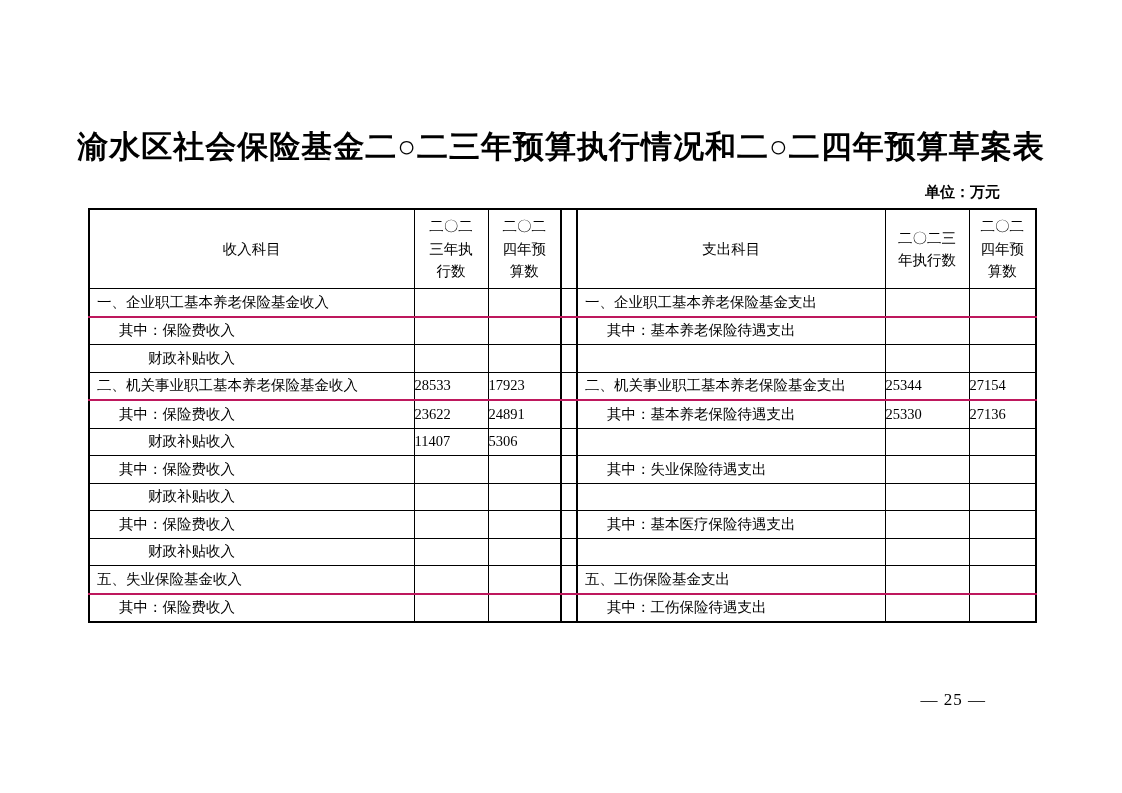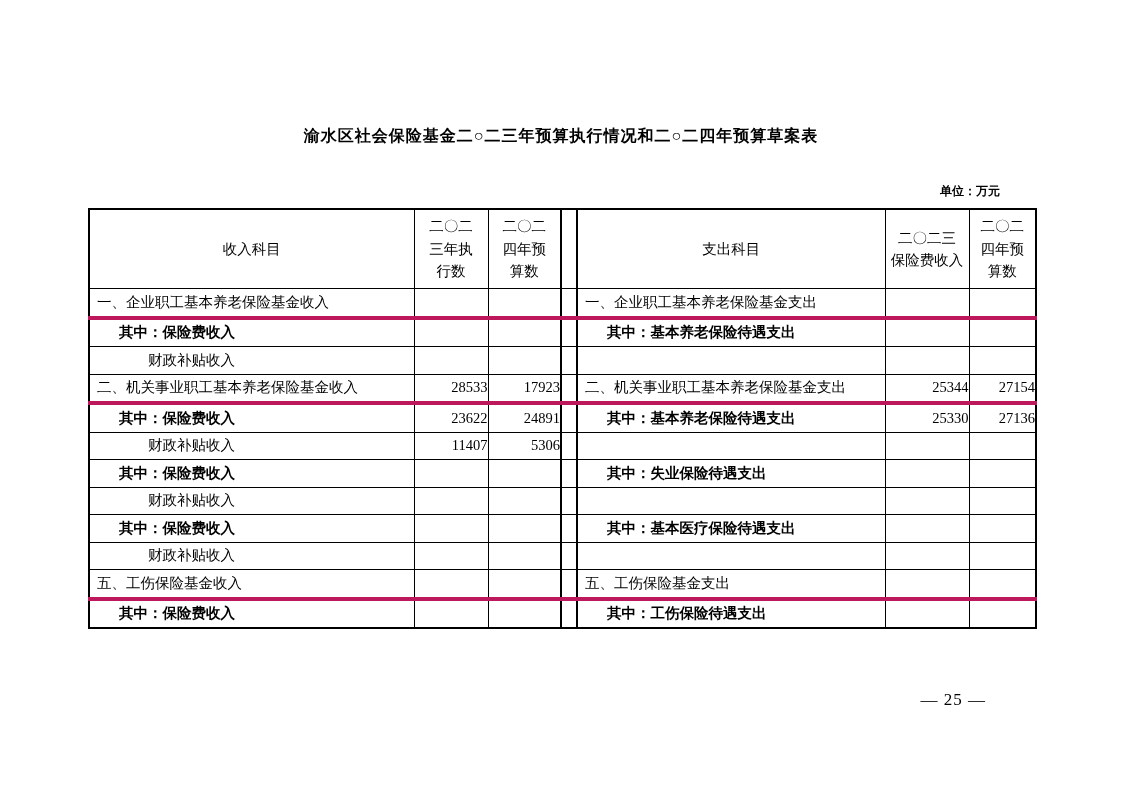--- a/index.html
+++ b/index.html
@@ -13,29 +13,29 @@
     overflow: hidden;
   }
   .doc-title {
     position: absolute;
     top: 126px;
     left: 0;
     width: 100%;
     text-align: center;
     font-family: "Liberation Sans", sans-serif;
     font-weight: bold;
-    font-size: 16px;
+    font-size: 31px;
     letter-spacing: 1px;
     white-space: nowrap;
   }
   .unit-label {
     position: absolute;
     top: 183px;
     right: 122px;
-    font-size: 12px;
+    font-size: 15px;
     font-weight: bold;
   }
   table.budget-table {
     position: absolute;
     top: 208px;
     left: 88px;
     width: 947px;
     border-collapse: collapse;
     table-layout: fixed;
     border: 2px solid #000;
@@ -54,24 +54,24 @@
     white-space: pre-line;
     line-height: 1.55;
   }
   .budget-table td {
     height: 26.5px;
     font-size: 14.5px;
     vertical-align: middle;
   }
   .budget-table td.lbl { text-align: left; white-space: nowrap; }
   .budget-table td.lvl0 { padding-left: 7px; }
-  .budget-table td.lvl1 { padding-left: 29px; font-weight: bold; }
+  .budget-table td.lvl1 { padding-left: 29px; }
   .budget-table td.lvl2 { padding-left: 58px; margin-left: 48px; }
-  .budget-table td.num { text-align: right; }
-  .budget-table tr.major td { border-bottom: 4px solid #be185d; }
+  .budget-table td.num { text-align: left; }
+  .budget-table tr.major td { border-bottom: 2px solid #be185d; }
   .budget-table .spacer { border-left: 2px solid #000; border-right: 2px solid #000; }
   .page-number {
     position: absolute;
     top: 690px;
     right: 136px;
     font-size: 17px;
     letter-spacing: 1px;
     white-space: pre;
   }
 </style>
@@ -99,21 +99,21 @@
         <th>收入科目</th>
         <th>二〇二
 三年执
 行数</th>
         <th>二〇二
 四年预
 算数</th>
         <th class="spacer"></th>
         <th>支出科目</th>
         <th>二〇二三
-保险费收入</th>
+年执行数</th>
         <th>二〇二
 四年预
 算数</th>
       </tr>
     </thead>
     <tbody>
         <tr class="major">
           <td class="lbl lvl0">一、企业职工基本养老保险基金收入</td>
           <td class="num"></td>
           <td class="num"></td>
@@ -197,21 +197,21 @@
         <tr>
           <td class="lbl lvl2">财政补贴收入</td>
           <td class="num"></td>
           <td class="num"></td>
           <td class="spacer"></td>
           <td class="lbl lvl0"></td>
           <td class="num"></td>
           <td class="num"></td>
         </tr>
         <tr class="major">
-          <td class="lbl lvl0">五、工伤保险基金收入</td>
+          <td class="lbl lvl0">五、失业保险基金收入</td>
           <td class="num"></td>
           <td class="num"></td>
           <td class="spacer"></td>
           <td class="lbl lvl0">五、工伤保险基金支出</td>
           <td class="num"></td>
           <td class="num"></td>
         </tr>
         <tr>
           <td class="lbl lvl1">其中：保险费收入</td>
           <td class="num"></td>

